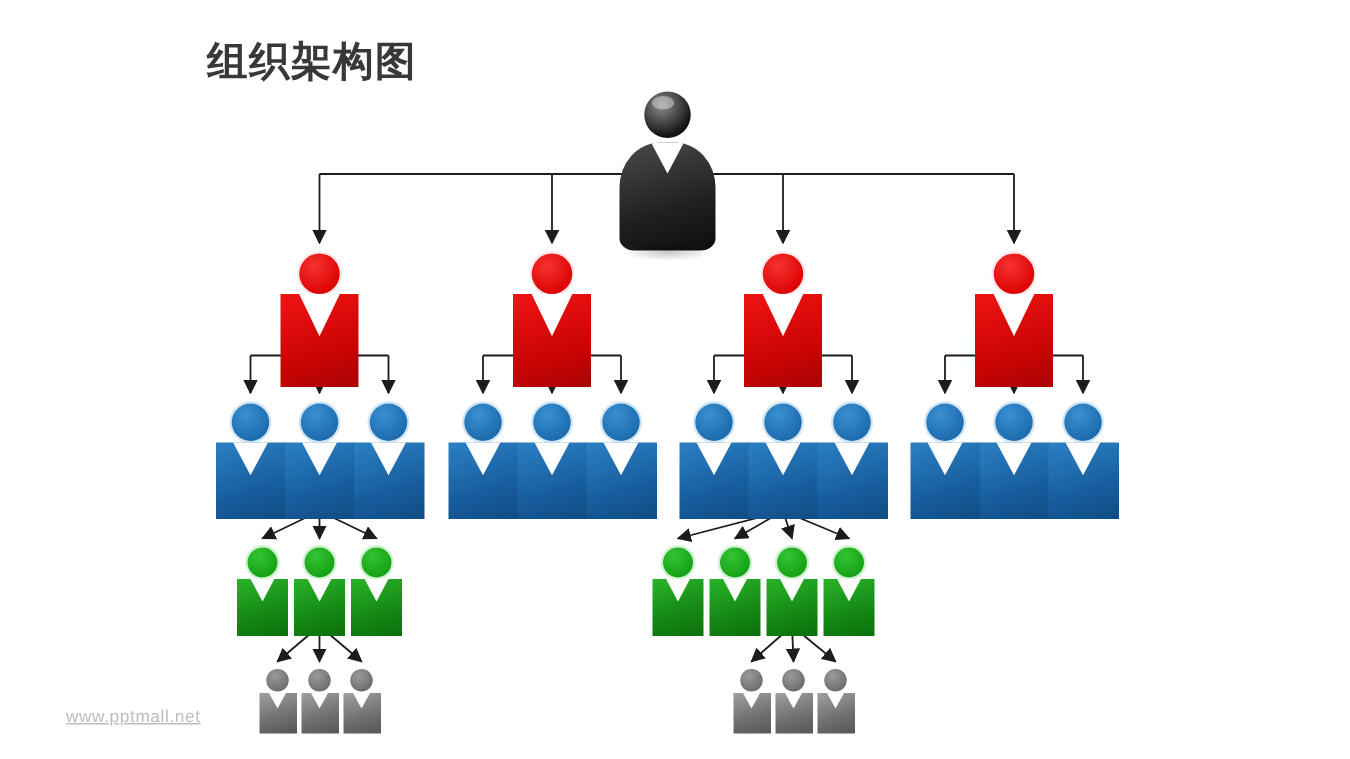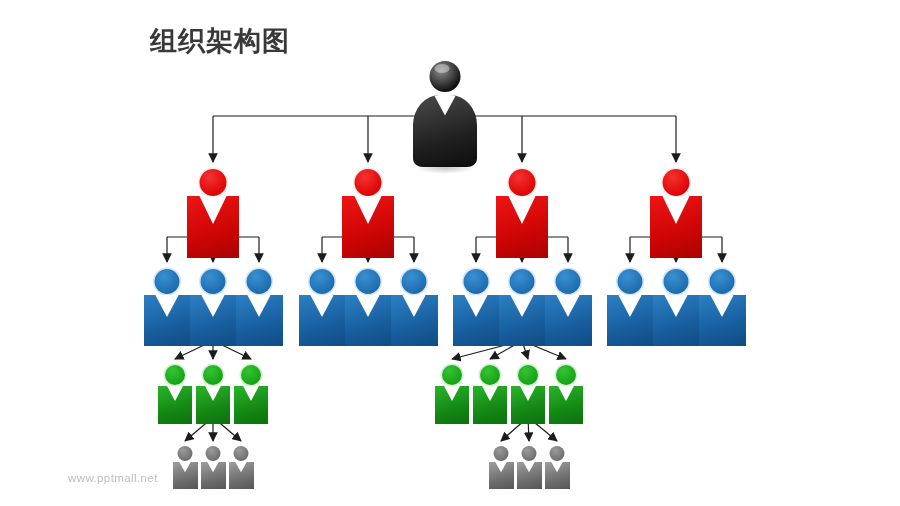--- a/index.html
+++ b/index.html
@@ -1,29 +1,29 @@
 <!DOCTYPE html>
 <html><head>
 <meta charset="utf-8">
 <style>
   * { margin:0; padding:0; box-sizing:border-box; }
   html,body { background:#ffffff; }
   body { font-family:"Liberation Sans","DejaVu Sans",sans-serif; }
   .stage { position:relative; width:900px; height:506px; background:#ffffff; overflow:hidden; }
 
-  .title { position:absolute; left:150px; top:23px; font-size:27px; font-weight:700;
+  .title { position:absolute; left:138px; top:23px; font-size:27px; font-weight:700;
            color:#383838; letter-spacing:1px; z-index:3; }
 
   .logo { position:absolute; left:789px; top:38px; display:flex; align-items:center;
           color:#a2a2a2; font-size:18px; letter-spacing:1px; z-index:3; }
   .logo .lo { margin-left:7px; }
   .logo svg { margin-left:3px; display:block; }
 
-  .watermark { position:absolute; left:68px; top:472px; font-size:11.5px; color:#bdbdbd;
-               letter-spacing:.4px; z-index:3; }
+  .watermark { position:absolute; left:44px; top:472px; font-size:11.5px; color:#bdbdbd;
+               letter-spacing:.4px; z-index:3;text-decoration:underline; }
 
   #connectors { position:absolute; left:0; top:0; z-index:1; }
   #nodes { position:absolute; inset:0; z-index:2; }
 
   .person { position:absolute; z-index:2; }
   .p-head { position:absolute; top:0; left:50%; transform:translateX(-50%); border-radius:50%;
             background:radial-gradient(circle at 38% 30%, var(--ha), var(--hb) 72%);
             box-shadow:0 0 0 1.5px var(--halo, transparent); }
   .p-body { position:absolute; left:0; right:0; bottom:0;
             background:linear-gradient(163deg, var(--ba), var(--bb) 62%, var(--bc));

